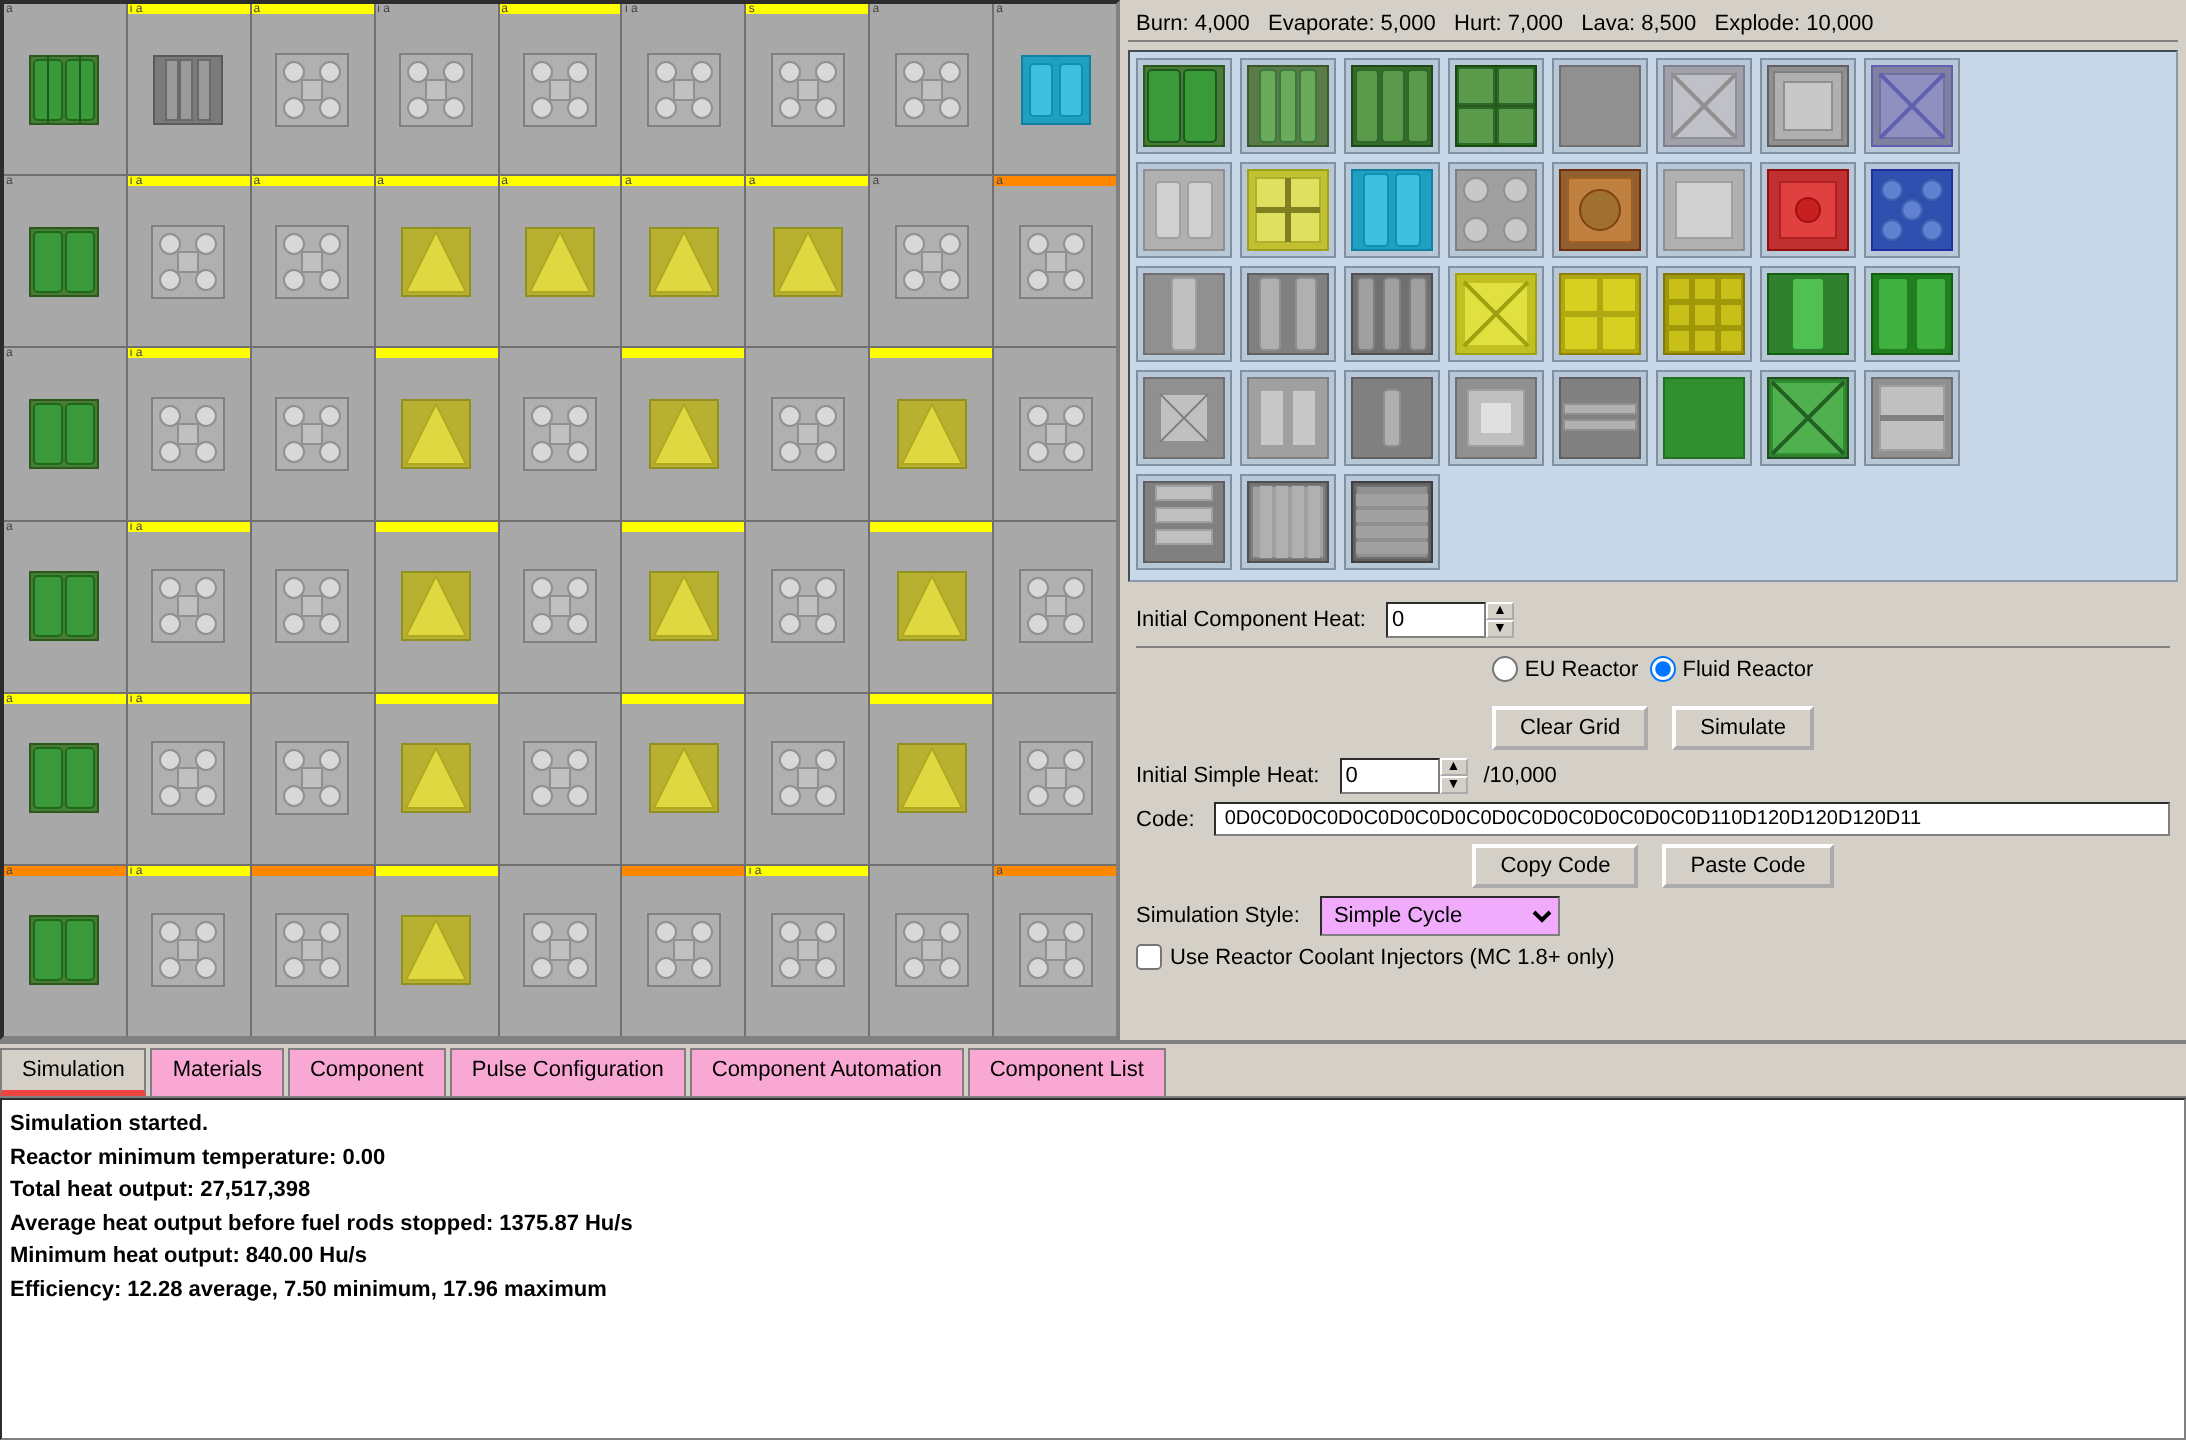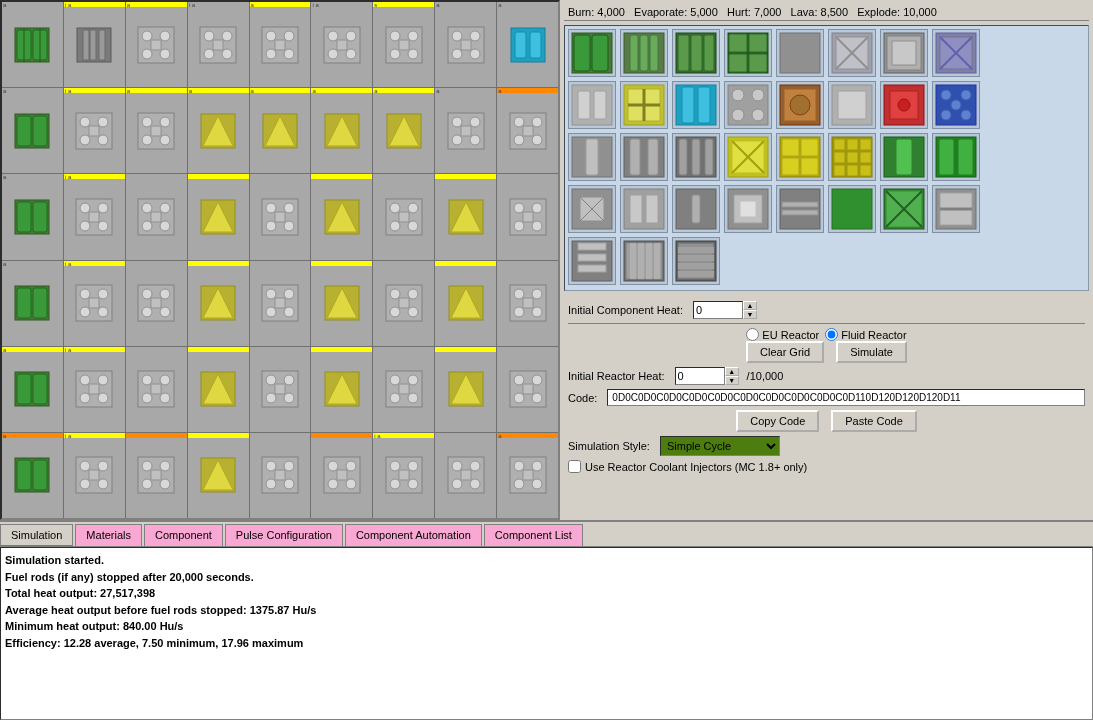--- a/index.html
+++ b/index.html
@@ -104,21 +104,21 @@
 
     .separator {
       border: 0;
       border-top: 1px solid #808080;
       margin: 4px 0;
     }
 
     .simulation-style-select {
       padding: 2px;
       font-size: 11px;
-      background: #4d7c0f;
+      background: #f0abfc;
       border: 1px inset #808080;
       min-width: 120px;
     }
 
     .checkbox-label {
       display: flex;
       align-items: center;
       gap: 4px;
       font-size: 11px;
     }
@@ -144,21 +144,21 @@
       border: 1px solid #808080;
       border-bottom: none;
       background: #f9a8d4;
       cursor: pointer;
       font-size: 11px;
       margin-right: 2px;
       margin-top: 2px;
     }
     .tab.active {
       background: #d4d0c8;
-      border-bottom: 1px solid #ef4444;
+      border-bottom: 3px solid #ef4444;
       z-index: 1;
     }
 
     .tab-content {
       flex: 1;
       background: #ffffff;
       border: 1px inset #808080;
       padding: 4px;
       overflow-y: auto;
       font-size: 11px;
@@ -1066,38 +1066,38 @@
             <input type="text" style="width: 50px;" value="0">
             <div class="spinner-btns">
               <div class="spinner-btn">▲</div>
               <div class="spinner-btn">▼</div>
             </div>
           </div>
         </div>
 
         <hr class="separator">
 
-        <div class="control-row" style="justify-content:center; margin-bottom:0;">
+        <div class="control-row" style="justify-content:center; margin-bottom:12px;">
           <label class="radio-label">
             <input type="radio" name="reactor-type" style="">
             <span>EU Reactor</span>
           </label>
           <label class="radio-label">
             <input type="radio" name="reactor-type" checked="" style="">
             <span>Fluid Reactor</span>
           </label>
         </div>
 
         <div class="control-row" style="justify-content:center; gap:12px; margin-bottom:4px;">
           <button class="btn">Clear Grid</button>
           <button class="btn">Simulate</button>
         </div>
 
         <div class="control-row" style="margin-bottom:4px;">
-          <span style="margin-right:4px;">Initial Reactor Heat:</span>
+          <span style="margin-right:4px;">Initial Simple Heat:</span>
           <div class="spinner-input">
             <input type="text" style="width: 50px;" value="0">
             <div class="spinner-btns">
               <div class="spinner-btn">▲</div>
               <div class="spinner-btn">▼</div>
             </div>
           </div>
           <span style="margin-left:2px;">/10,000</span>
         </div>
 
@@ -1134,20 +1134,20 @@
     <div class="tab-bar">
       <div class="tab active">Simulation</div>
       <div class="tab">Materials</div>
       <div class="tab">Component</div>
       <div class="tab">Pulse Configuration</div>
       <div class="tab">Component Automation</div>
       <div class="tab">Component List</div>
     </div>
     <div class="tab-content" id="sim-output">
     <p>Simulation started.</p>
-        <p>Fuel rods (if any) stopped after 20,000 seconds.</p>
+        <p>Reactor minimum temperature: 0.00</p>
         <p>Total heat output: 27,517,398</p>
         <p>Average heat output before fuel rods stopped: 1375.87 Hu/s</p>
         <p>Minimum heat output: 840.00 Hu/s</p>
         <p>Efficiency: 12.28 average, 7.50 minimum, 17.96 maximum</p>
       </div>
   </div>
 </div>
 
 </body></html>

